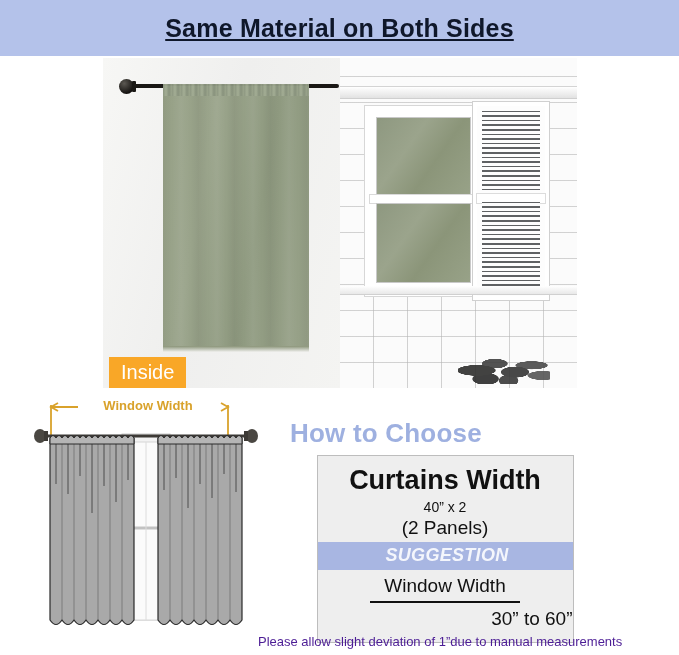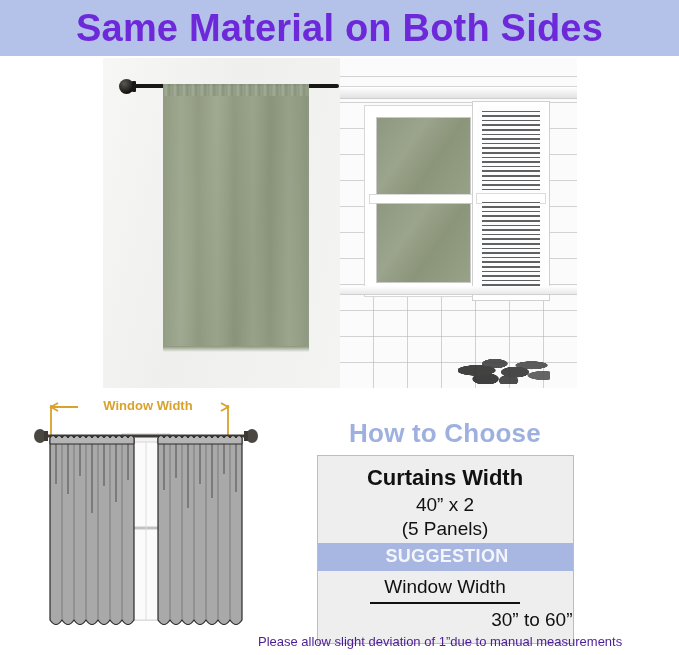--- a/index.html
+++ b/index.html
@@ -20,25 +20,26 @@
     position: absolute;
     left: 0; top: 0;
     width: 679px;
     height: 56px;
     background: #b4c2ea;
     display: flex;
     align-items: center;
     justify-content: center;
   }
   #header-title {
-    color: #6d28d9;
-    font-size: 38px;
+    color: #0f172a;
+    font-size: 25px;
     font-weight: bold;
     letter-spacing: 0.2px;
     white-space: nowrap;
+    text-decoration: underline;
   }
 
   
   #photo-row {
     position: absolute;
     left: 103px;
     top: 58px;
     width: 474px;
     height: 330px;
   }
@@ -220,47 +221,48 @@
     z-index: 3;
   }
 
   
   #how-block {
     position: absolute;
     left: 290px; top: 418px;
     width: 310px;
   }
   #how-title {
-    text-align: center;
+    text-align: left;
     color: #9eb0e0;
     font-size: 26px;
     font-weight: bold;
     margin: 0 0 6px 0;
     letter-spacing: 0.2px;
   }
   #spec-table {
     margin: 0 auto;
     width: 255px;
     background: #eeeeee;
     border: 1px solid #bdbdbd;
     padding: 6px 0 10px 0;
   }
   .spec-row { text-align: center; color: #111111; }
   #spec-curtains-width {
-    font-size: 22px; font-weight: bold; padding: 3px 0 2px 0;
-  }
-  #spec-width-value { font-size: 19px; padding: 1px 0; }
+    font-size: 27px; font-weight: bold; padding: 3px 0 2px 0;
+  }
+  #spec-width-value { font-size: 14px; padding: 1px 0; }
   #spec-panels { font-size: 19px; padding: 1px 0 3px 0; }
   #spec-suggestion {
     background: #a8b6e2;
     color: #f4f6fc;
     font-size: 18px;
     font-weight: bold;
     padding: 3px 0 4px 4px;
     letter-spacing: 0.3px;
+    font-style: italic;
   }
   #spec-window-width {
     font-size: 19px;
     padding: 5px 0 3px 0;
   }
   #spec-divider {
     width: 150px;
     height: 2px;
     background: #111111;
     margin: 1px auto 3px auto;
@@ -286,20 +288,21 @@
 <div id="photo-row">
 
   <div class="photo" id="photo-inside">
     <div class="wall-inside"></div>
     <div class="rod"></div>
     <div class="rod-finial"></div>
     <div class="rod-finial-ring"></div>
     <div class="curtain-photo"></div>
     <div class="curtain-header-pleats"></div>
     <div class="curtain-hem"></div>
+    <div class="badge" id="badge-inside">Inside</div>
   </div>
 
   <div class="photo" id="photo-outside">
     <div class="siding">
       <div class="siding-lines"></div>
       <div class="siding-vert"></div>
     </div>
     <div class="eave"></div>
 
     <div class="window-frame">
@@ -385,21 +388,21 @@
     <path d="M136,40 q3,-5 6,0 q3,-5 6,0 q3,-5 6,0 q3,-5 6,0 q3,-5 6,0 q3,-5 6,0 q3,-5 6,0 q3,-5 6,0 q3,-5 6,0 q3,-5 6,0 q3,-5 6,0 q3,-5 6,0 q3,-5 6,0 q3,-5 6,0 L220,46 L136,46 Z" fill="#b5b5b5" stroke="#2a2a2a" stroke-width="1"></path>
   </svg>
 </div>
 
 <div id="how-block">
   <div id="how-title">How to Choose</div>
 
   <div id="spec-table">
     <div class="spec-row" id="spec-curtains-width">Curtains Width</div>
     <div class="spec-row" id="spec-width-value">40” x 2</div>
-    <div class="spec-row" id="spec-panels">(5 Panels)</div>
+    <div class="spec-row" id="spec-panels">(2 Panels)</div>
     <div class="spec-row" id="spec-suggestion">SUGGESTION</div>
     <div class="spec-row" id="spec-window-width">Window Width</div>
     <div id="spec-divider"></div>
     <div class="spec-row" id="spec-range">30” to 60”</div>
   </div>
 </div>
 
 <div id="footer-note">Please allow slight deviation of 1”due to manual measurements</div>
 
 </body></html>

